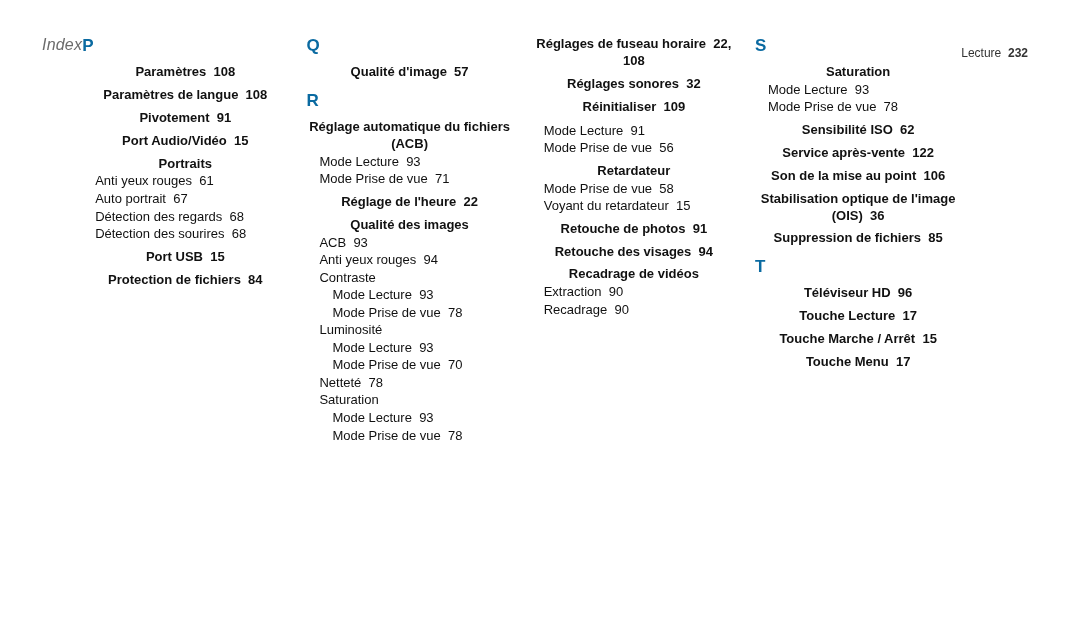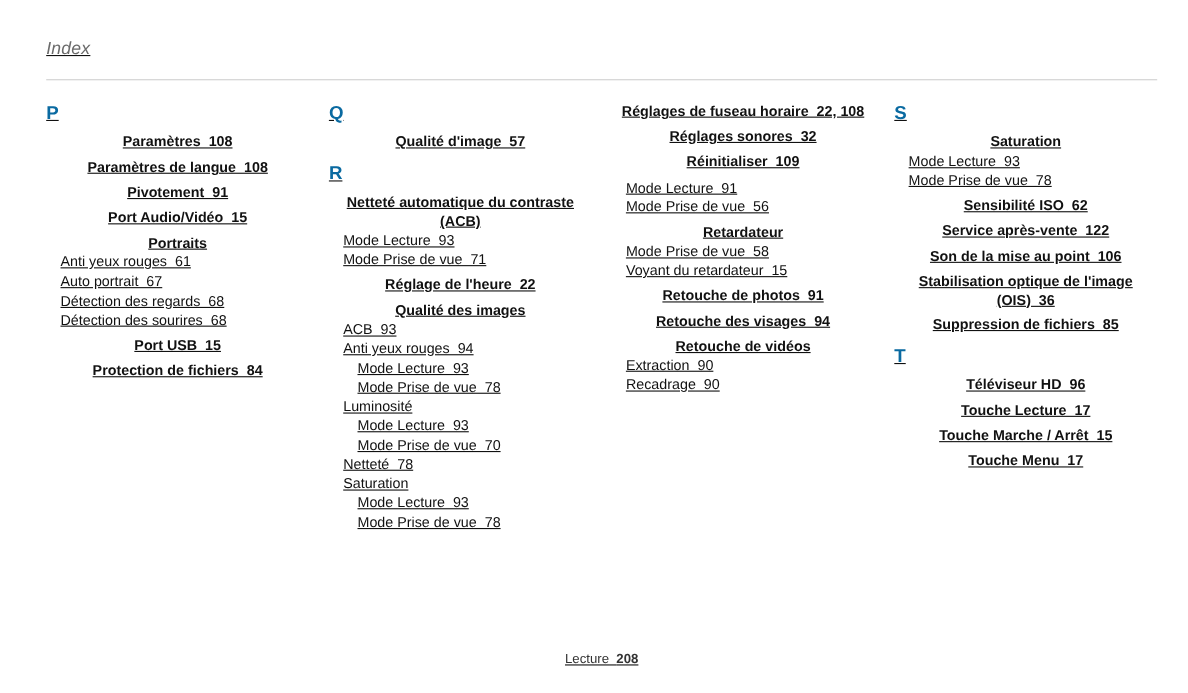--- a/index.html
+++ b/index.html
@@ -8,26 +8,25 @@
     width: 1080px;
     height: 630px;
     background: #fff;
     font-family: "Segoe UI", "Helvetica Neue", Arial, sans-serif;
     font-size: 13px;
     color: #111;
     -webkit-font-smoothing: antialiased;
   }
   .page {
     box-sizing: border-box;
-    padding: 36px 28px 24px 42px;
+    padding: 36px 52px 24px 42px;
     width: 100%;
     height: 100%;
     display: flex;
-    flex-direction: column;
-    text-decoration: underline;
+    flex-direction: row;
   }
   .header {
     font-size: 16px;
     font-style: italic;
     color: #6b6b6b;
     font-weight: 400;
     margin-bottom: 18px;
     letter-spacing: 0.2px;
   }
   .rule {
@@ -124,31 +123,32 @@
           <div class="entry-title">Protection de fichiers&nbsp;&nbsp;84</div>
         </div>
       </div>
       <div class="col">
         <div class="section-letter first">Q</div>
         <div class="entry">
           <div class="entry-title">Qualité d'image&nbsp;&nbsp;57</div>
         </div>
         <div class="section-letter">R</div>
         <div class="entry">
-          <div class="entry-title">Netteté automatique du contraste (ACB)</div>
+          <div class="entry-title">Réglage automatique du fichiers (ACB)</div>
           <div class="sub">Mode Lecture&nbsp;&nbsp;93</div>
           <div class="sub">Mode Prise de vue&nbsp;&nbsp;71</div>
         </div>
         <div class="entry">
           <div class="entry-title">Réglage de l'heure&nbsp;&nbsp;22</div>
         </div>
         <div class="entry">
           <div class="entry-title">Qualité des images</div>
           <div class="sub">ACB&nbsp;&nbsp;93</div>
           <div class="sub">Anti yeux rouges&nbsp;&nbsp;94</div>
+          <div class="sub">Contraste</div>
           <div class="sub2">Mode Lecture&nbsp;&nbsp;93</div>
           <div class="sub2">Mode Prise de vue&nbsp;&nbsp;78</div>
           <div class="sub">Luminosité</div>
           <div class="sub2">Mode Lecture&nbsp;&nbsp;93</div>
           <div class="sub2">Mode Prise de vue&nbsp;&nbsp;70</div>
           <div class="sub">Netteté&nbsp;&nbsp;78</div>
           <div class="sub">Saturation</div>
           <div class="sub2">Mode Lecture&nbsp;&nbsp;93</div>
           <div class="sub2">Mode Prise de vue&nbsp;&nbsp;78</div>
         </div>
@@ -172,21 +172,21 @@
           <div class="sub">Mode Prise de vue&nbsp;&nbsp;58</div>
           <div class="sub">Voyant du retardateur&nbsp;&nbsp;15</div>
         </div>
         <div class="entry">
           <div class="entry-title">Retouche de photos&nbsp;&nbsp;91</div>
         </div>
         <div class="entry">
           <div class="entry-title">Retouche des visages&nbsp;&nbsp;94</div>
         </div>
         <div class="entry">
-          <div class="entry-title">Retouche de vidéos</div>
+          <div class="entry-title">Recadrage de vidéos</div>
           <div class="sub">Extraction&nbsp;&nbsp;90</div>
           <div class="sub">Recadrage&nbsp;&nbsp;90</div>
         </div>
       </div>
       <div class="col">
         <div class="section-letter first">S</div>
         <div class="entry">
           <div class="entry-title">Saturation</div>
           <div class="sub">Mode Lecture&nbsp;&nbsp;93</div>
           <div class="sub">Mode Prise de vue&nbsp;&nbsp;78</div>
@@ -216,15 +216,15 @@
         <div class="entry">
           <div class="entry-title">Touche Marche / Arrêt&nbsp;&nbsp;15</div>
         </div>
         <div class="entry">
           <div class="entry-title">Touche Menu&nbsp;&nbsp;17</div>
         </div>
       </div>
     </div>
   <div class="footer">
     <span class="sec">Lecture</span>&nbsp;
-    <span class="pg">208</span>
+    <span class="pg">232</span>
   </div>
 </div>
 
 </body></html>

